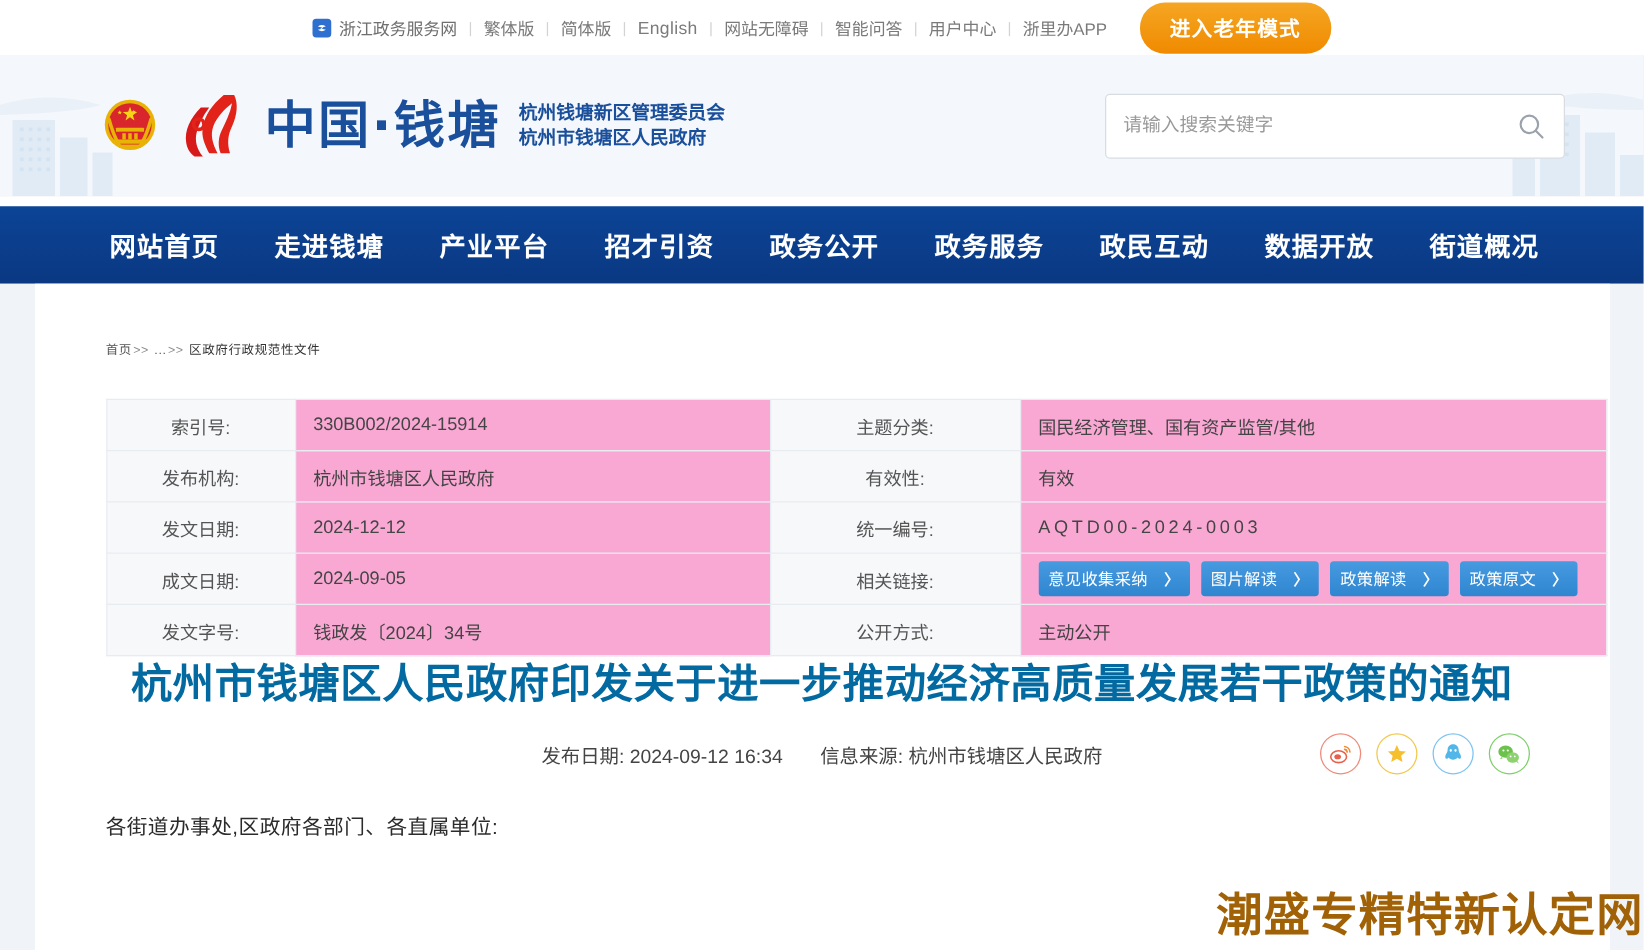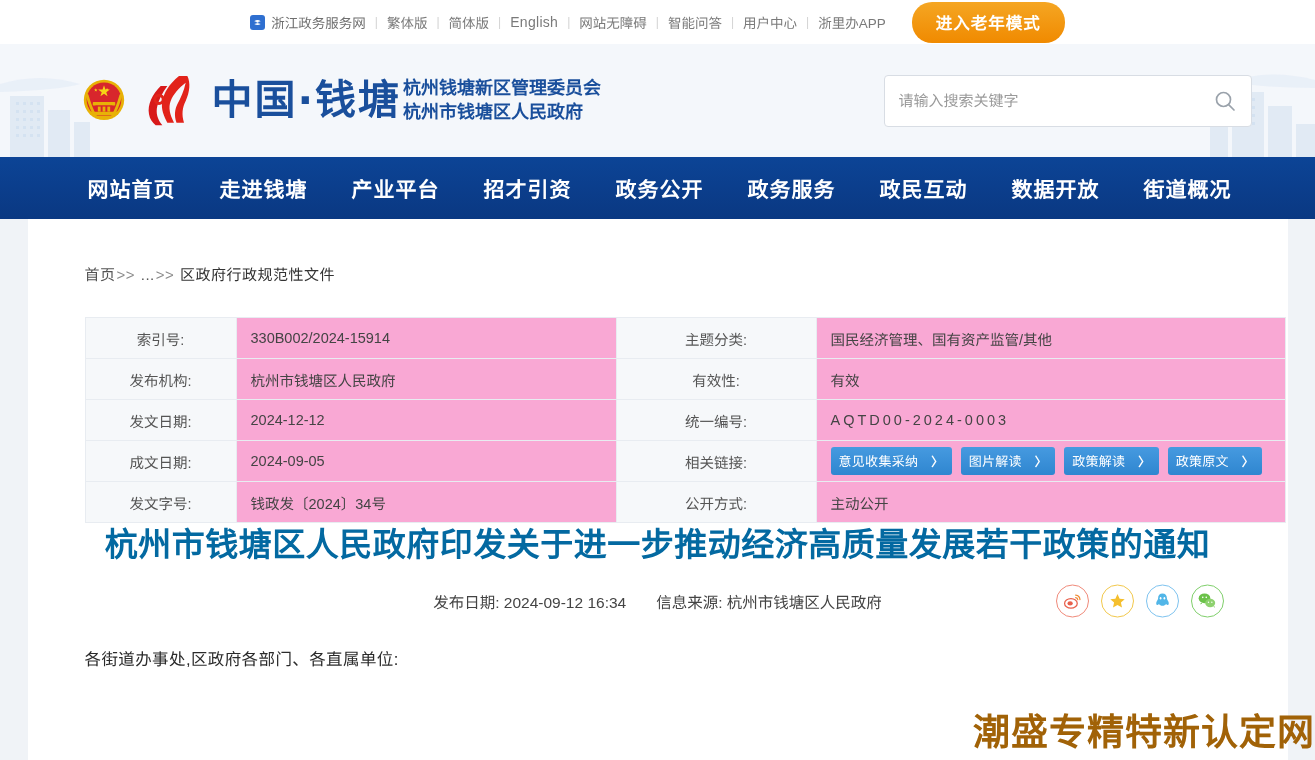--- a/index.html
+++ b/index.html
@@ -79,23 +79,23 @@
     margin-left: 18px;
     font-size: 41px;
     font-weight: bold;
     color: #1a4f9c;
     letter-spacing: 2px;
     line-height: 1;
     white-space: nowrap;
     font-family: "DejaVu Sans", "Liberation Sans", sans-serif;
   }
   .site-sub {
-    margin-left: 2px;
+    margin-left: 14px;
     color: #1a4f9c;
-    font-size: 18px;
+    font-size: 15px;
     font-weight: bold;
     line-height: 1.32;
     white-space: nowrap;
   }
   .search-wrap {
     margin-left: auto;
     margin-right: 36px;
     width: 368px; height: 52px;
     background: #fff;
     border: 1px solid #d8dde4;
@@ -112,21 +112,21 @@
   .search-input::placeholder { color: #9a9a9a; }
   .search-btn { background:none;border:none;cursor:pointer;padding:0;display:flex;align-items:center; }
 
   
   .nav {
     height: 62px;
     background: #0b3c8c;
     background: linear-gradient(180deg,#0c4496 0%,#0a3882 100%);
   }
   .nav-inner {
-    width: 1260px; margin: 0 auto; height: 100%;
+    width: 1260px; margin: 8px auto; height: 100%;
     display: flex; align-items: center;
     padding-left: 60px;
     gap: 44px;
   }
   .nav-item {
     color: #ffffff;
     font-size: 21px;
     font-weight: bold;
     letter-spacing: 1px;
     white-space: nowrap;
@@ -136,21 +136,21 @@
   
   .page-body { background: #f0f3f7; padding-top: 0; height: 541px; }
   .content-card {
     width: 1260px; margin: 0 auto;
     background: #ffffff;
     min-height: 541px;
     padding: 0 57px;
   }
   .breadcrumb {
     padding-top: 44px;
-    font-size: 15px;
+    font-size: 10px;
     color: #555;
     letter-spacing: .5px;
   }
   .breadcrumb .crumb { color: #555; cursor: pointer; }
   .breadcrumb .arrow { color: #8b8b8b; margin: 0 1px; }
   .breadcrumb .cur { color: #333; }
 
   
   .info-table {
     margin-top: 33px;

